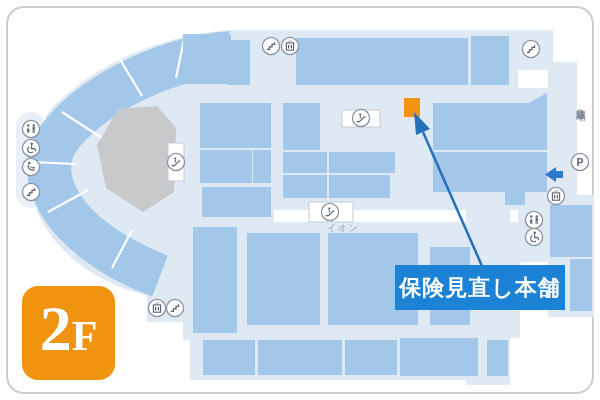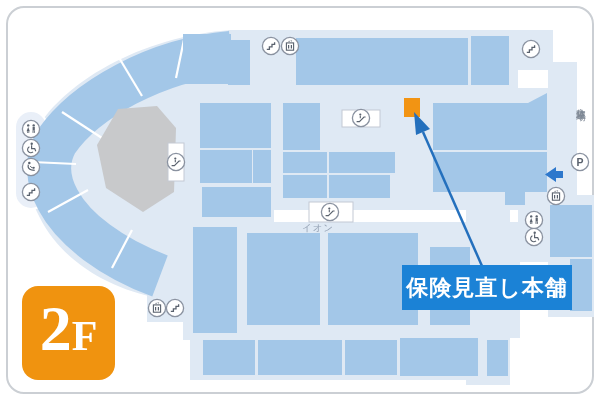--- a/index.html
+++ b/index.html
@@ -4,27 +4,27 @@
 <style>
   html,body{margin:0;padding:0;background:#ffffff;}
   .screen{position:relative;width:600px;height:400px;background:#ffffff;overflow:hidden;
           font-family:"Liberation Sans",sans-serif;}
   .card{position:absolute;left:6px;top:6px;width:584px;height:384px;background:#ffffff;
         border:2px solid #cbcfd4;border-radius:18px;}
   .map-svg{position:absolute;left:0;top:0;width:600px;height:400px;}
   .overlay{position:absolute;}
   .dest-label{left:395px;top:265px;width:170px;height:45px;background:#1B82D6;
               display:flex;align-items:center;justify-content:center;
-              color:#ffffff;font-weight:bold;font-size:22px;letter-spacing:1px;margin-left:7px;}
+              color:#ffffff;font-weight:bold;font-size:22px;letter-spacing:1px;}
   .floor-badge{left:22px;top:286px;width:93px;height:94px;background:#F0930F;border-radius:16px;
                display:flex;align-items:baseline;justify-content:center;color:#ffffff;
                font-family:"Liberation Serif",serif;font-weight:bold;}
   .floor-badge .num{font-size:64px;line-height:86px;}
   .floor-badge .suf{font-size:42px;line-height:86px;}
-  .aeon-text{left:290px;top:222px;width:56px;text-align:center;font-size:9.5px;
+  .aeon-text{left:303px;top:222px;width:56px;text-align:right;font-size:9.5px;
              color:#95a2b4;letter-spacing:1px;}
   .parking-text{left:575px;top:100px;height:62px;font-size:9.5px;color:#7d8794;
                 writing-mode:vertical-rl;text-orientation:upright;letter-spacing:1px;line-height:12px;}
 </style>
 </head>
 <body>
 
 <div class="screen">
   <div class="card"></div>
 

